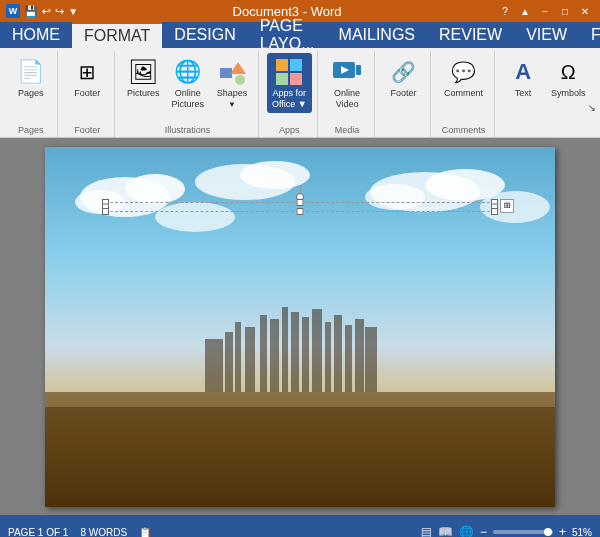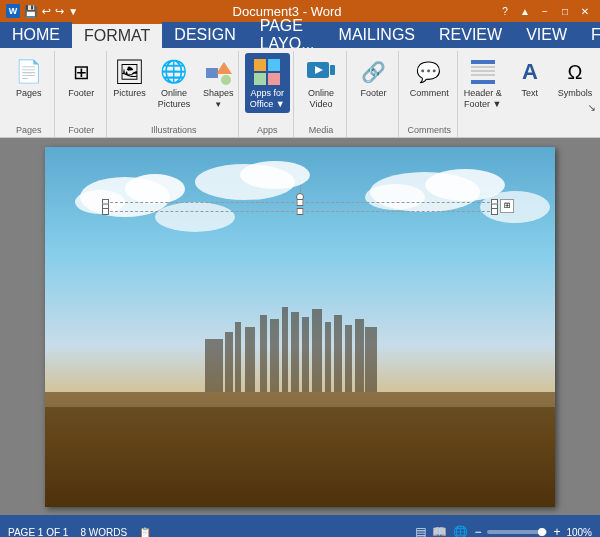--- a/index.html
+++ b/index.html
@@ -403,32 +403,20 @@
       <div class="ribbon-btn">
         <div class="ribbon-btn-icon" style="font-size:20px;">💬</div>
         <div class="ribbon-btn-label">Comment</div>
       </div>
     </div>
     <div class="ribbon-group-label">Comments</div>
   </div>
 
   <div class="ribbon-group" style="border-right:none;">
     <div class="ribbon-items">
-      <div class="ribbon-btn">
-        <div class="ribbon-btn-icon">
-          <svg width="28" height="28" viewBox="0 0 28 28">
-            <rect x="2" y="2" width="24" height="4" fill="#4472c4"></rect>
-            <rect x="2" y="8" width="24" height="2" fill="#ccc"></rect>
-            <rect x="2" y="12" width="24" height="2" fill="#ccc"></rect>
-            <rect x="2" y="16" width="24" height="2" fill="#ccc"></rect>
-            <rect x="2" y="22" width="24" height="4" fill="#4472c4"></rect>
-          </svg>
-        </div>
-        <div class="ribbon-btn-label">Header &amp;<br>Footer ▼</div>
-      </div>
       <div class="ribbon-btn">
         <div class="ribbon-btn-icon" style="font-size:22px; font-weight:bold; color:#2b579a;">A</div>
         <div class="ribbon-btn-label">Text</div>
       </div>
       <div class="ribbon-btn">
         <div class="ribbon-btn-icon" style="font-size:20px;">Ω</div>
         <div class="ribbon-btn-label">Symbols</div>
       </div>
     </div>
     <div class="ribbon-group-label"></div>
@@ -530,15 +518,15 @@
 
     <span class="view-btn">▤</span>
     <span class="view-btn">📖</span>
     <span class="view-btn">🌐</span>
 
     <span style="cursor:pointer;font-size:12px;">−</span>
     <div class="zoom-slider">
       <div class="zoom-thumb"></div>
     </div>
     <span style="cursor:pointer;font-size:12px;">+</span>
-    <span style="cursor:pointer;">100%</span>
+    <span style="cursor:pointer;">51%</span>
   </div>
 </div>
 
 </body></html>

